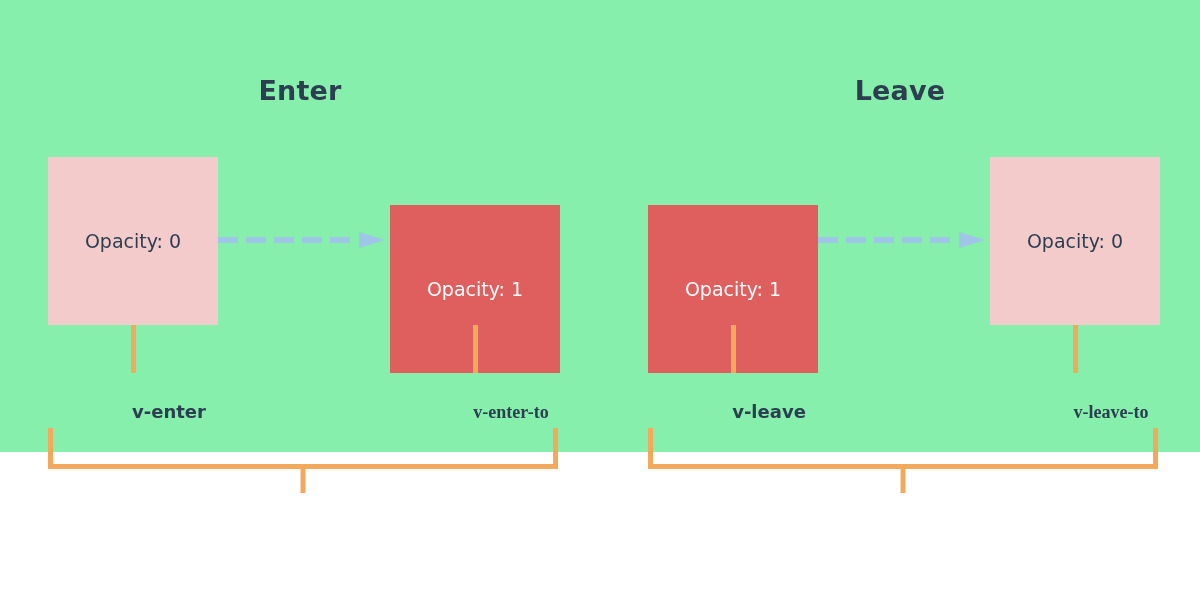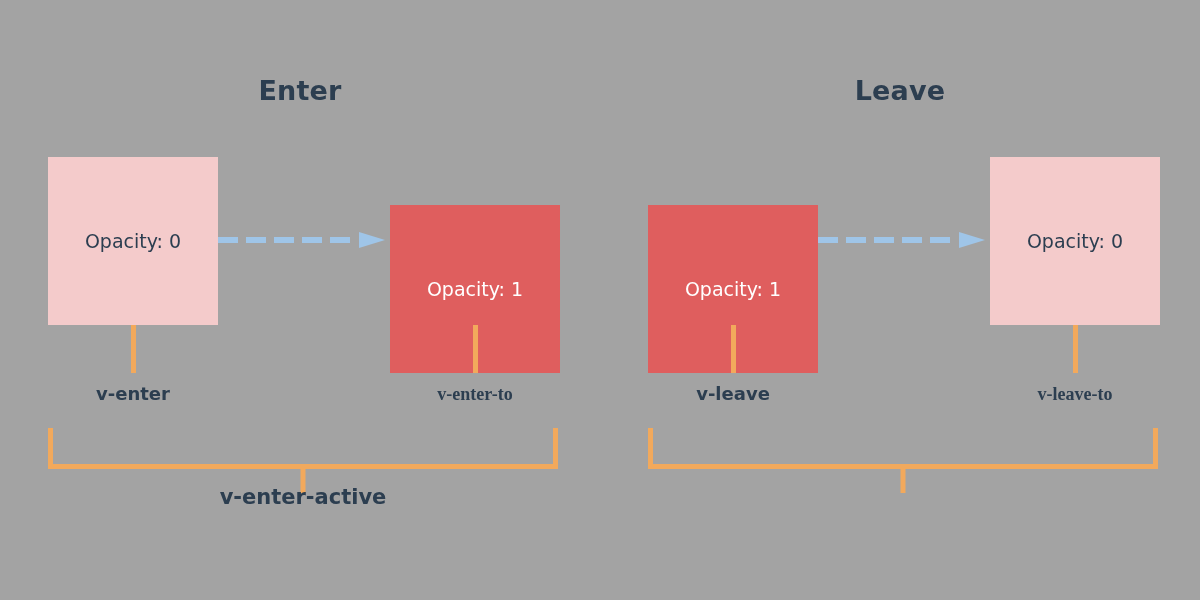--- a/index.html
+++ b/index.html
@@ -12,22 +12,22 @@
     width: 1200px;
     height: 600px;
     font-family: "DejaVu Sans", "Liberation Sans", sans-serif;
     overflow: hidden;
     position: relative;
   }
 
   #canvas {
     position: relative;
     width: 1200px;
-    height: 600px;
-    background: #a3a3a3;
+    height: 452px;
+    background: #86efac;
   }
 
   .panel {
     position: absolute;
     top: 0;
     height: 600px;
   }
   .panel-enter { left: 0px;  width: 600px; }
   .panel-leave { left: 600px; width: 600px; }
 
@@ -105,27 +105,28 @@
     width: 5px;
     height: 48px;
     background: #f2a95c;
   }
   .stem-a { left: 131px; }
   .stem-b { left: 473px; }
 
   
   .class-label {
     position: absolute;
-    top: 382px;
+    top: 400px;
     font-size: 18px;
     font-weight: bold;
     color: #2c3e50;
     white-space: nowrap;
     line-height: 24px;
     transform: translateX(-50%);
+    margin-left: 36px;
   }
   .class-label-a { left: 133px; }
   .class-label-b { left: 475px; font-family: Liberation Serif, serif; }
 
   
   .bracket {
     position: absolute;
     top: 428px;
     left: 48px;
     width: 510px;
@@ -199,21 +200,20 @@
 
     <div class="class-label class-label-b">v-enter-to</div>
 
     <div class="bracket">
       <div class="bracket-tick bracket-tick-left"></div>
       <div class="bracket-bar"></div>
       <div class="bracket-tick bracket-tick-right"></div>
     </div>
     <div class="bracket-stem bracket-stem-pos"></div>
 
-    <div class="active-label">v-enter-active</div>
   </div>
 
   <div class="panel panel-leave">
 
     <div class="panel-title">Leave</div>
 
     <div class="box solid box-a">
       <span class="box-label">Opacity: 1</span>
     </div>
 

